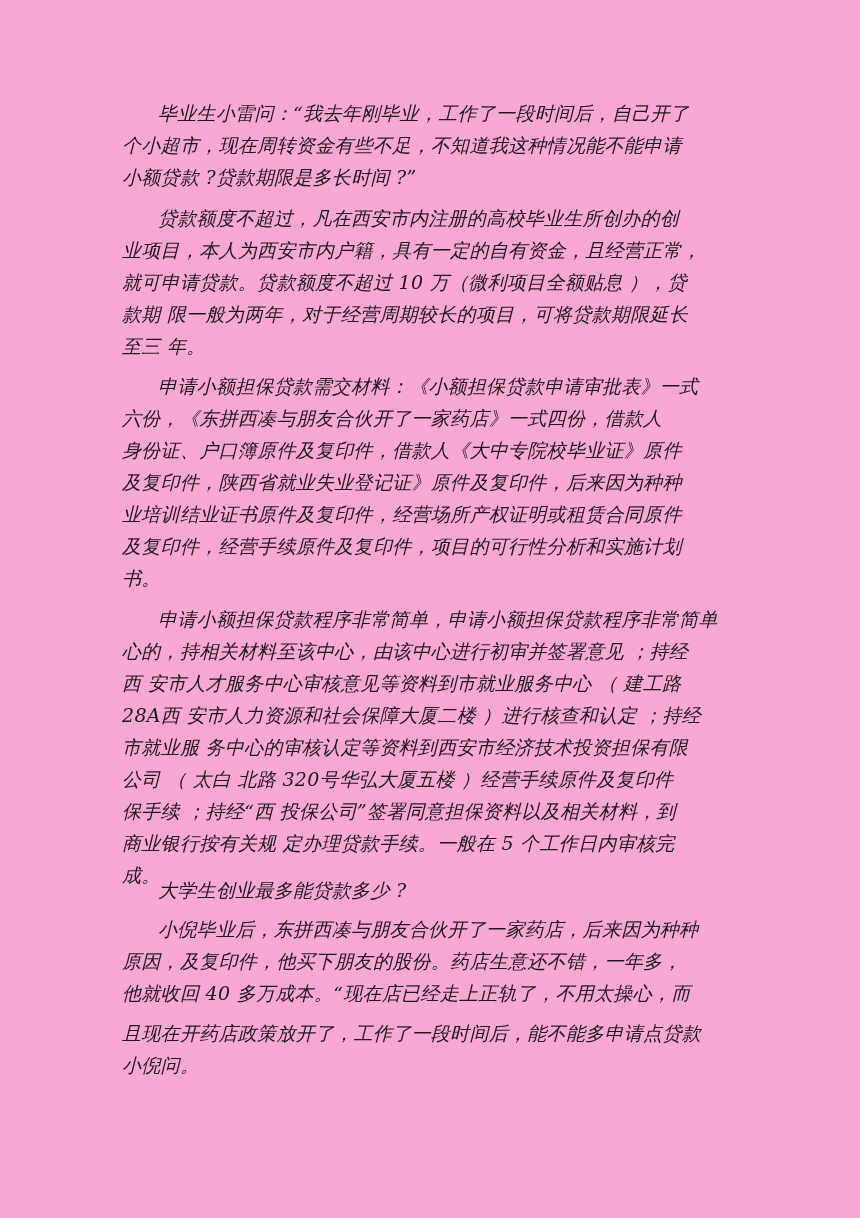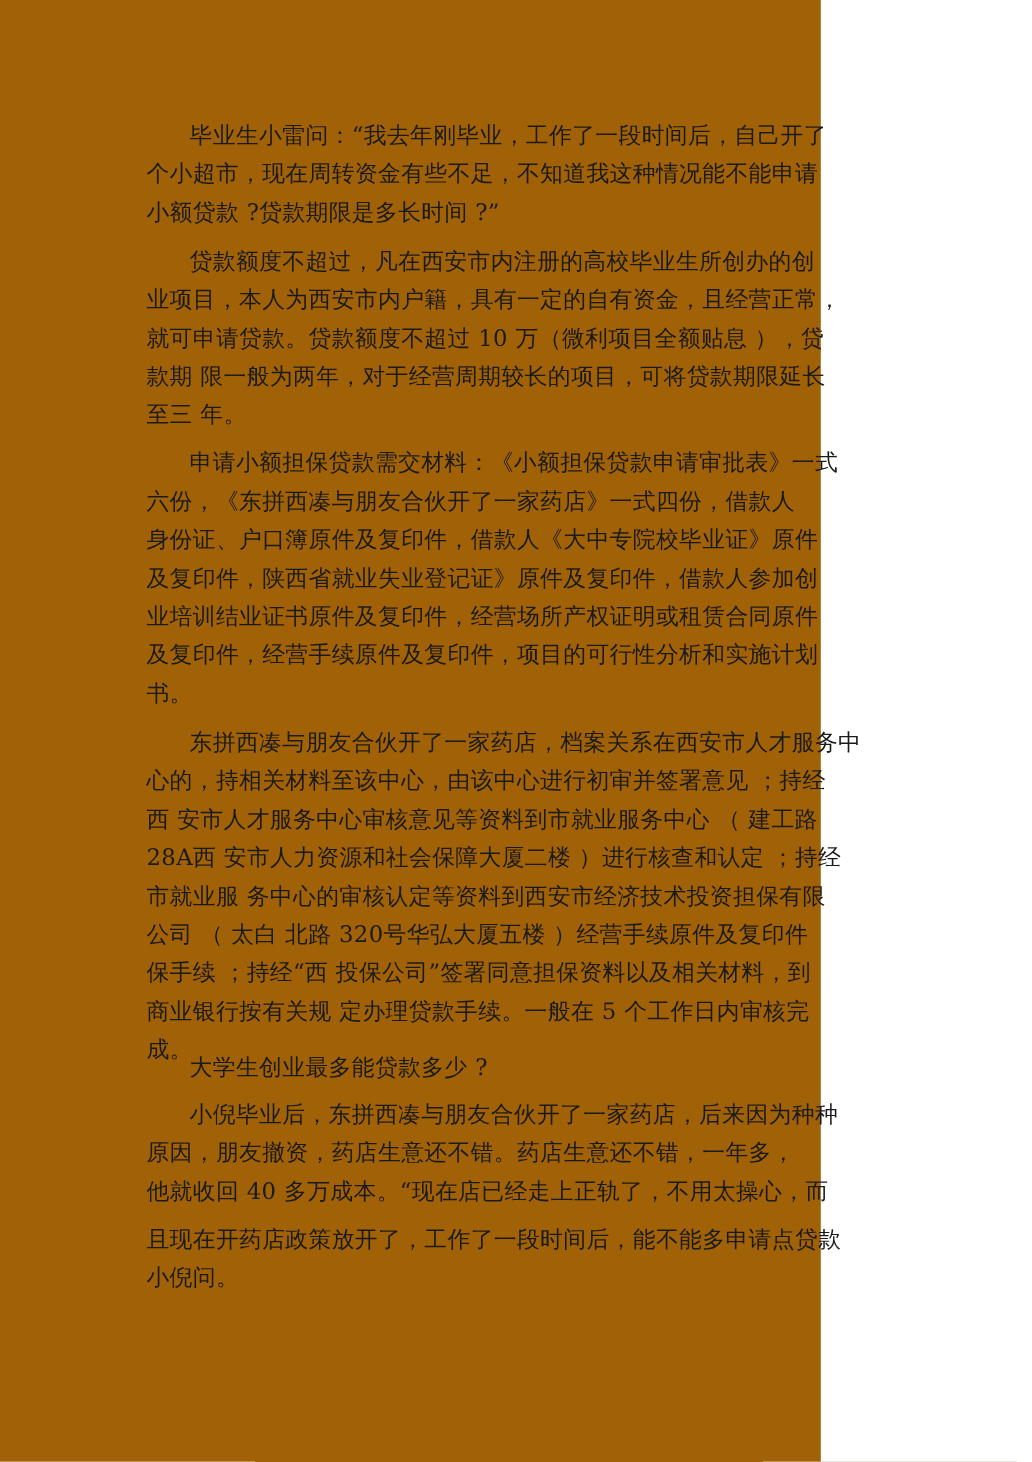--- a/index.html
+++ b/index.html
@@ -12,23 +12,24 @@
       height: 1218px;
       position: relative;
       overflow: hidden;
       font-family: "DejaVu Serif", "Liberation Serif", serif;
       color: #1a1a1a;
     }
     .page {
       position: absolute;
       left: 0;
       top: 0;
-      width: 684px;
+      width: 860px;
       height: 1218px;
-      background: #a16207;
+      background: #f9a8d4;
+      font-style: italic;
     }
     .line {
       position: absolute;
       left: 122px;
       font-size: 19px;
       line-height: 24px;
       white-space: pre;
       letter-spacing: 0.3px;
     }
     .indent { left: 158px; }
@@ -49,43 +50,43 @@
     <div class="line" style="top:238px">业项目，本人为西安市内户籍，具有一定的自有资金，且经营正常，</div>
     <div class="line" style="top:270px">就可申请贷款。贷款额度不超过 10 万（微利项目全额贴息 ），贷</div>
     <div class="line" style="top:302px">款期 限一般为两年，对于经营周期较长的项目，可将贷款期限延长</div>
     <div class="line" style="top:334px">至三 年。</div>
   </div>
 
   <div>
     <div class="line indent" style="top:374px">申请小额担保贷款需交材料：《小额担保贷款申请审批表》一式</div>
     <div class="line" style="top:406px">六份，《东拼西凑与朋友合伙开了一家药店》一式四份，借款人</div>
     <div class="line" style="top:438px">身份证、户口簿原件及复印件，借款人《大中专院校毕业证》原件</div>
-    <div class="line" style="top:470px">及复印件，陕西省就业失业登记证》原件及复印件，借款人参加创</div>
+    <div class="line" style="top:470px">及复印件，陕西省就业失业登记证》原件及复印件，后来因为种种</div>
     <div class="line" style="top:502px">业培训结业证书原件及复印件，经营场所产权证明或租赁合同原件</div>
     <div class="line" style="top:534px">及复印件，经营手续原件及复印件，项目的可行性分析和实施计划</div>
     <div class="line" style="top:566px">书。</div>
   </div>
 
   <div>
-    <div class="line indent" style="top:607px">东拼西凑与朋友合伙开了一家药店，档案关系在西安市人才服务中</div>
+    <div class="line indent" style="top:607px">申请小额担保贷款程序非常简单，申请小额担保贷款程序非常简单</div>
     <div class="line" style="top:639px">心的，持相关材料至该中心，由该中心进行初审并签署意见 ；持经</div>
     <div class="line" style="top:671px">西 安市人才服务中心审核意见等资料到市就业服务中心 （ 建工路</div>
     <div class="line" style="top:703px">28A西 安市人力资源和社会保障大厦二楼 ）进行核查和认定 ；持经</div>
     <div class="line" style="top:735px">市就业服 务中心的审核认定等资料到西安市经济技术投资担保有限</div>
     <div class="line" style="top:767px">公司 （ 太白 北路 320号华弘大厦五楼 ）经营手续原件及复印件</div>
     <div class="line" style="top:799px">保手续 ；持经“西 投保公司”签署同意担保资料以及相关材料，到</div>
     <div class="line" style="top:831px">商业银行按有关规 定办理贷款手续。一般在 5 个工作日内审核完</div>
     <div class="line" style="top:863px">成。</div>
   </div>
 
   <div>
     <div class="line indent" style="top:878px;">大学生创业最多能贷款多少 ?</div>
   </div>
 
   <div>
     <div class="line indent" style="top:917px">小倪毕业后，东拼西凑与朋友合伙开了一家药店，后来因为种种</div>
-    <div class="line" style="top:949px">原因，朋友撤资，药店生意还不错。药店生意还不错，一年多，</div>
+    <div class="line" style="top:949px">原因，及复印件，他买下朋友的股份。药店生意还不错，一年多，</div>
     <div class="line" style="top:981px">他就收回 40 多万成本。“现在店已经走上正轨了，不用太操心，而</div>
     <div class="line" style="top:1021px">且现在开药店政策放开了，工作了一段时间后，能不能多申请点贷款</div>
     <div class="line" style="top:1053px">小倪问。</div>
   </div>
 
 </div>
 
 </body></html>

